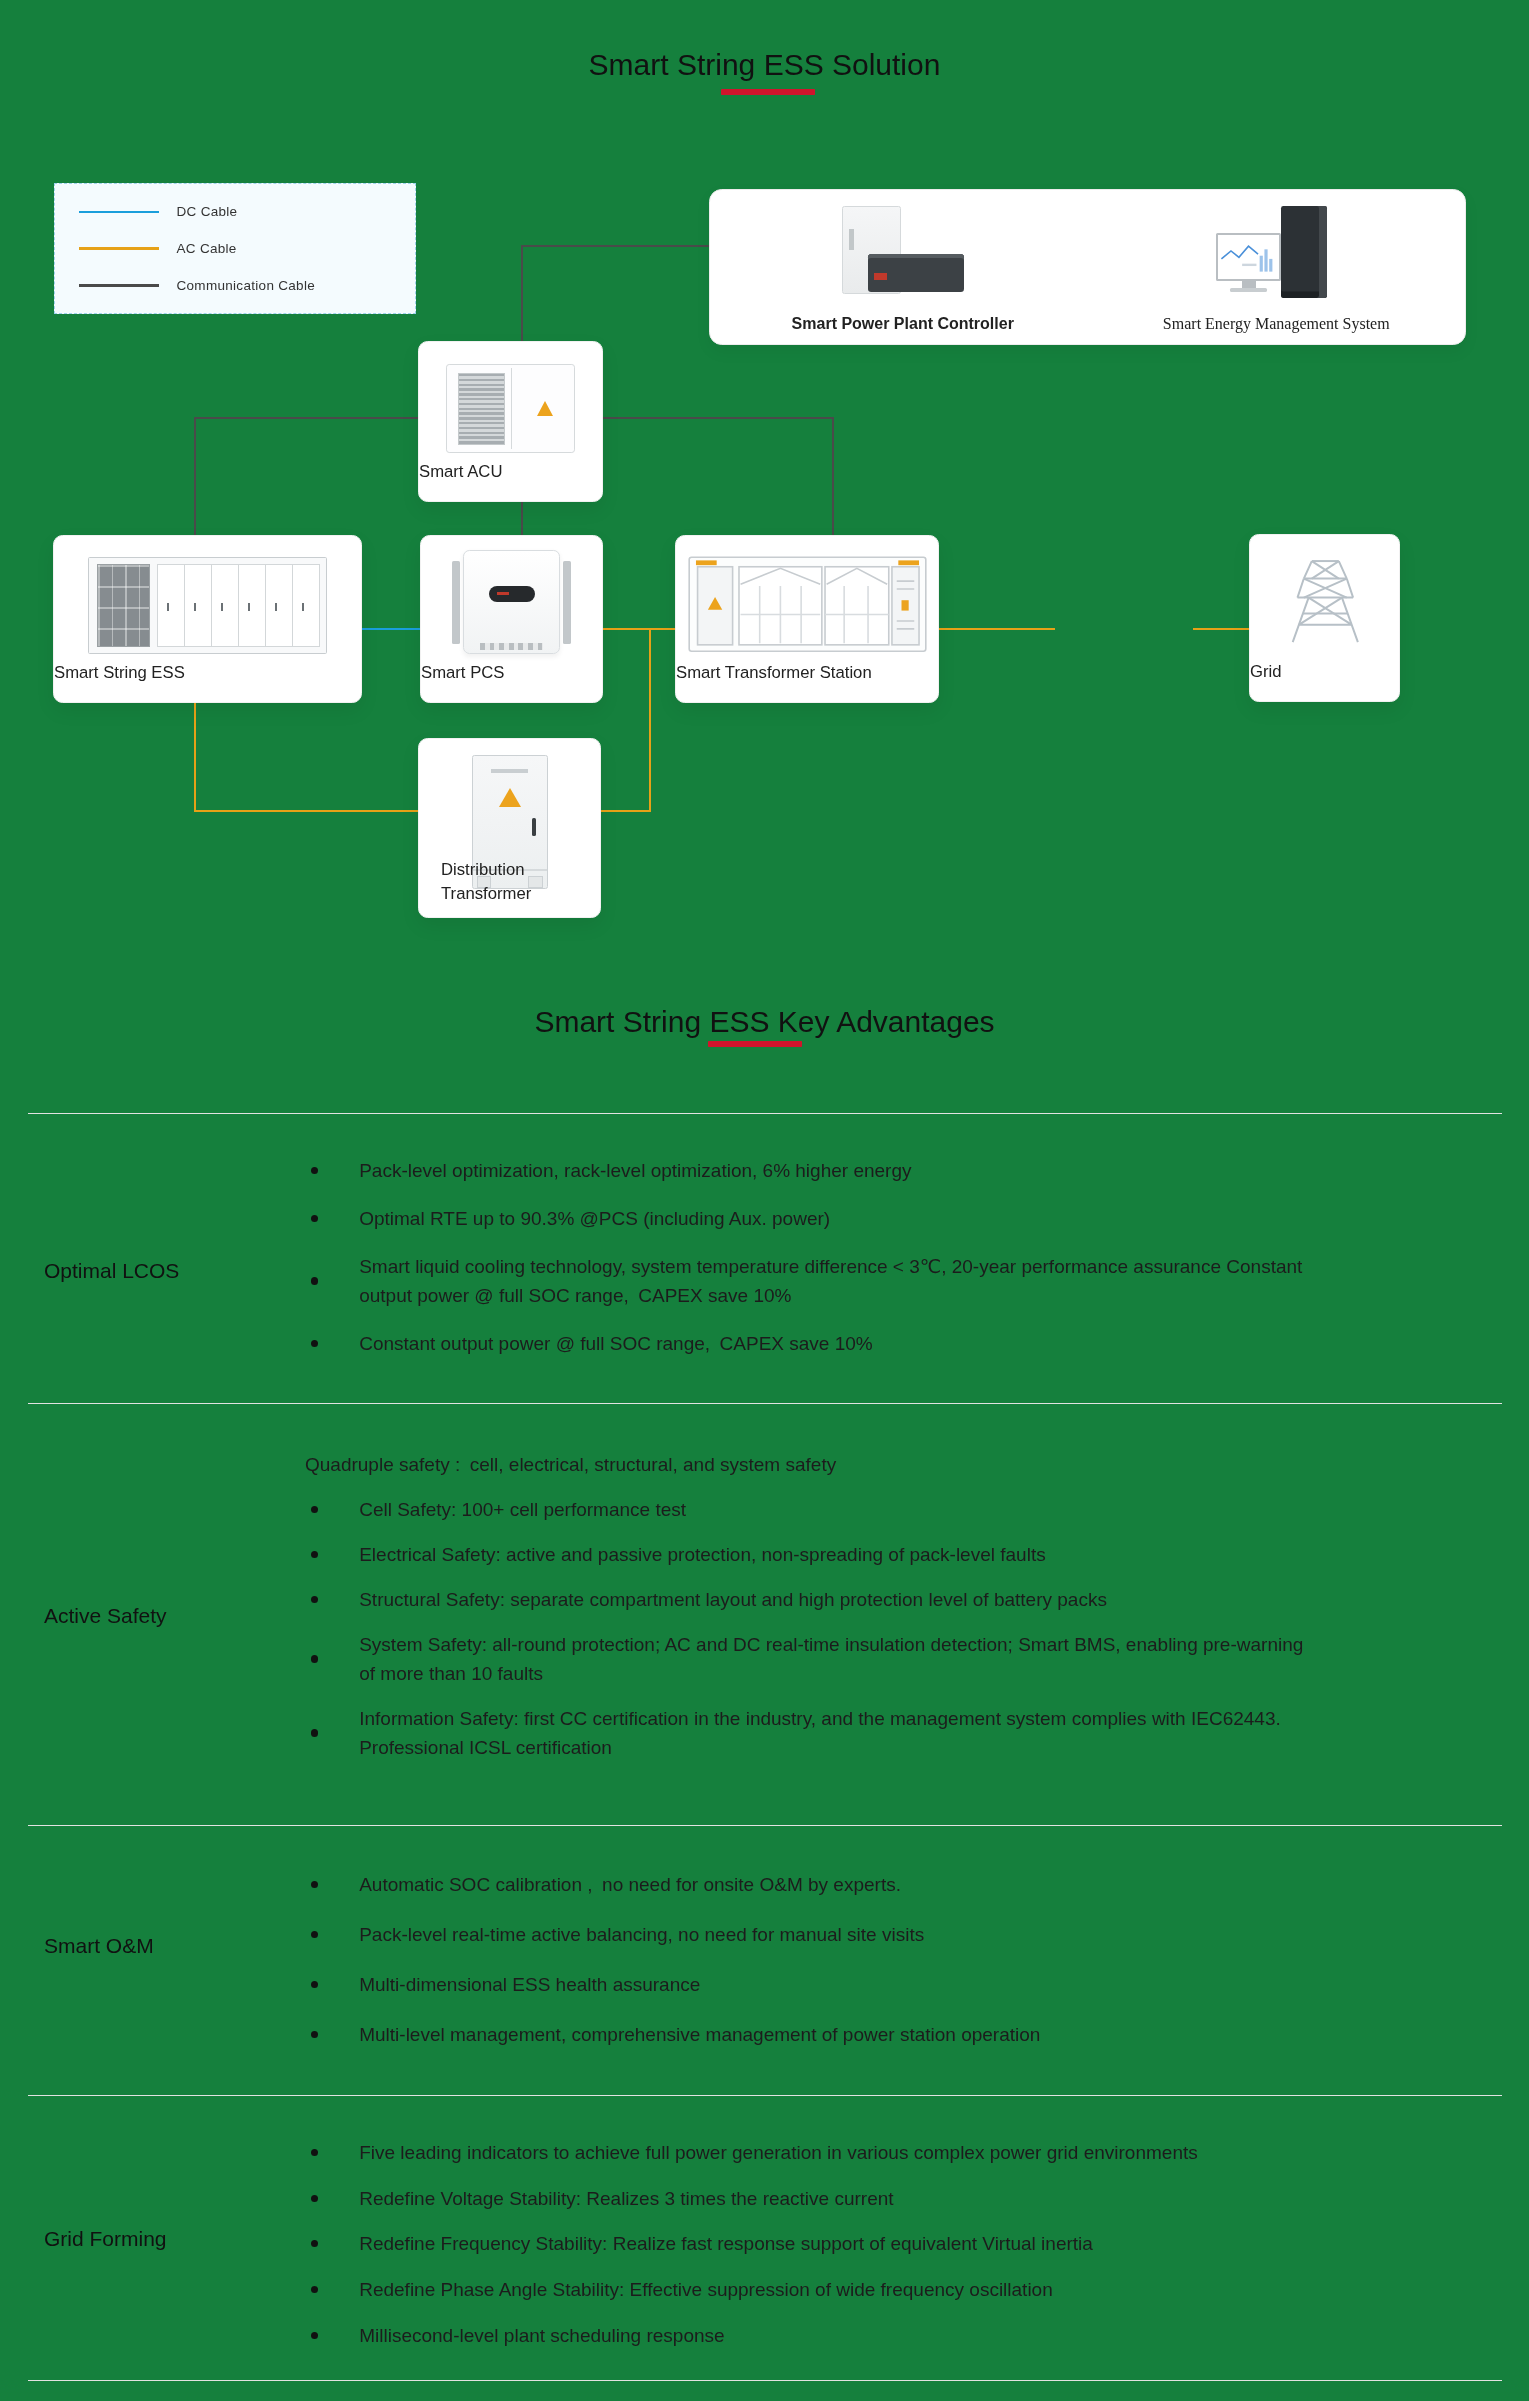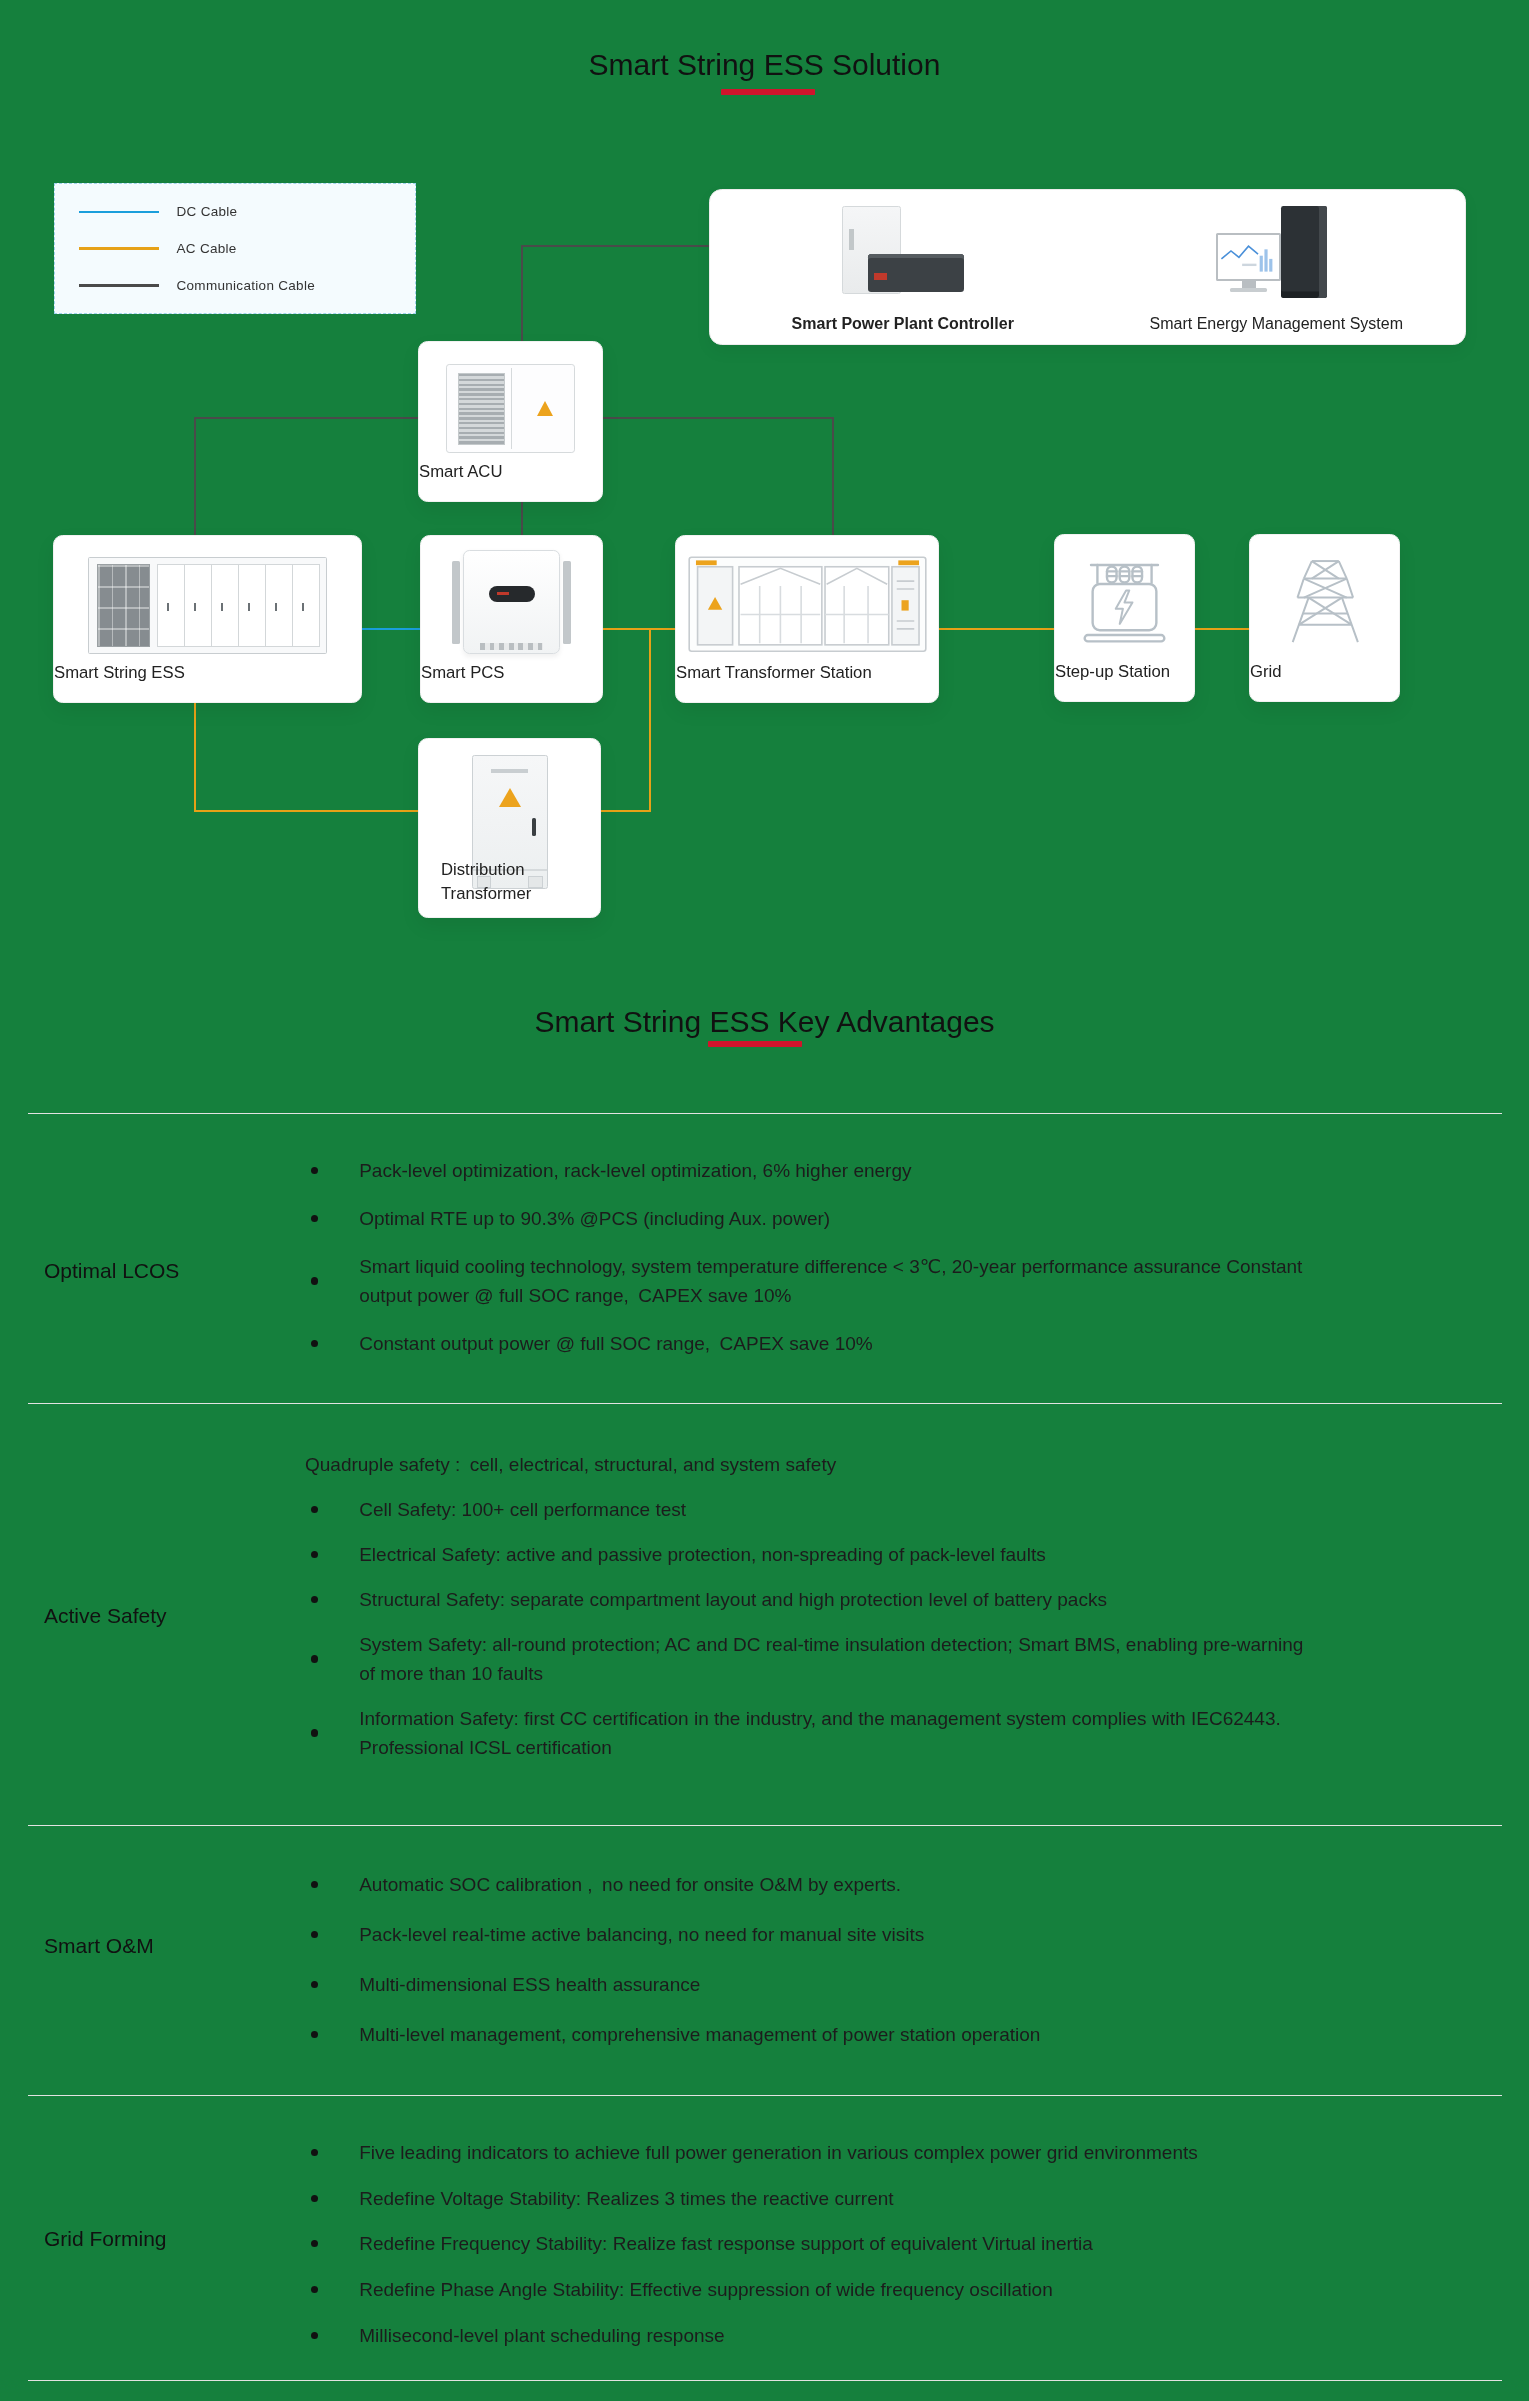--- a/index.html
+++ b/index.html
@@ -34,21 +34,21 @@
   .card{position:absolute;background:#fff;border:0.8px solid #f1f1f1;border-radius:9.6px;
         box-shadow:0 8px 19px rgba(0,0,0,.07);box-sizing:border-box;z-index:2;}
   .card-label{position:absolute;left:0;width:100%;bottom:17.5px;
               font-size:16.7px;line-height:24px;color:#222;}
 
   
   #control-box{position:absolute;left:709px;top:189px;width:757px;height:156px;background:#fff;
                border:0.8px solid #ececec;border-radius:12.7px;box-shadow:0 6.4px 16px rgba(0,0,0,.05);
                box-sizing:border-box;z-index:2;}
   .ctrl-item{position:absolute;top:0;width:50%;height:100%;}
-  #ctrl-left{left:4px;font-weight:bold;} #ctrl-right{left:50%;}
+  #ctrl-left{left:4px;font-weight:bold;} #ctrl-right{left:50%;font-family:Liberation Serif, serif;}
   .ctrl-label{position:absolute;left:0;width:100%;bottom:11px;text-align:center;
               font-size:16px;color:#222;}
 
   
   .sppc{position:relative;width:151px;height:96px;margin:16px auto 0;}
   .sppc-cab{position:absolute;left:14.3px;top:0;width:57px;height:86px;
             background:linear-gradient(#f5f6f7,#e9ebec);border:0.8px solid #d5d9db;border-radius:2.4px;}
   .sppc-slot{position:absolute;left:6.4px;top:22px;width:4.8px;height:21px;background:#c2c7c9;}
   .sppc-unit{position:absolute;left:41px;top:48px;width:96px;height:38px;background:#3c4145;
              border-radius:3.2px;box-shadow:inset 0 4px 0 #565c60;}
@@ -233,37 +233,20 @@
       <rect x="172" y="16" width="80" height="98" fill="#ffffff" stroke="#c7ccd0" stroke-width="2"></rect>
       <path d="M174 38 L212 18 L250 38" fill="none" stroke="#c7ccd0" stroke-width="2"></path>
       <path d="M196 40 V112 M226 40 V112 M172 76 H252" stroke="#d8dcdf" stroke-width="2"></path>
       <rect x="256" y="16" width="34" height="98" fill="#f3f5f6" stroke="#c7ccd0" stroke-width="2"></rect>
       <path d="M262 34 H284 M262 44 H284 M262 84 H284 M262 94 H284" stroke="#c7ccd0" stroke-width="2"></path>
       <rect x="268" y="58" width="9" height="13" class="warn-fill" fill="#eca31d"></rect>
     </svg>
     <div class="card-label">Smart Transformer Station</div>
   </div>
 
-  <div class="card" style="left:1054px;top:534px;width:141px;height:168px">
-    <svg class="icon-wrap" width="99" height="94" viewBox="0 0 124 118" fill="none" stroke="#b7c0c7" stroke-width="3" stroke-linecap="round" stroke-linejoin="round">
-      <line x1="20" y1="15" x2="104" y2="15"></line>
-      <line x1="28" y1="15" x2="28" y2="37"></line>
-      <line x1="96" y1="15" x2="96" y2="37"></line>
-      <rect x="40" y="17" width="12" height="20" rx="6"></rect>
-      <path d="M40 23 H52 M40 29 H52"></path>
-      <rect x="56" y="17" width="12" height="20" rx="6"></rect>
-      <path d="M56 23 H68 M56 29 H68"></path>
-      <rect x="72" y="17" width="12" height="20" rx="6"></rect>
-      <path d="M72 23 H84 M72 29 H84"></path>
-      <rect x="22" y="39" width="80" height="58" rx="9"></rect>
-      <path d="M64 47 L51 70 H60 L56 89 L72 62 H62 L68 47 Z" stroke-width="2.5"></path>
-      <rect x="12" y="103" width="100" height="8" rx="4"></rect>
-    </svg>
-    <div class="card-label">Step-up Station</div>
-  </div>
 
   <div class="card" style="left:1249px;top:534px;width:151px;height:168px">
     <svg class="icon-wrap" width="89" height="94" viewBox="0 0 112 118" fill="none" stroke="#b7c0c7" stroke-width="2.5" stroke-linejoin="round">
       <line x1="40" y1="10" x2="74" y2="10"></line>
       <line x1="30" y1="32" x2="84" y2="32"></line>
       <line x1="22" y1="56" x2="92" y2="56"></line>
       <path d="M40 10 L30 32 M74 10 L84 32 M40 10 L74 32 M74 10 L40 32"></path>
       <path d="M30 32 L22 56 M84 32 L92 56 M30 32 L84 56 M84 32 L30 56"></path>
       <path d="M36 56 L16 112 M78 56 L98 112"></path>
       <path d="M36 56 L90 90 M78 56 L24 90 M24 90 L90 90"></path>

